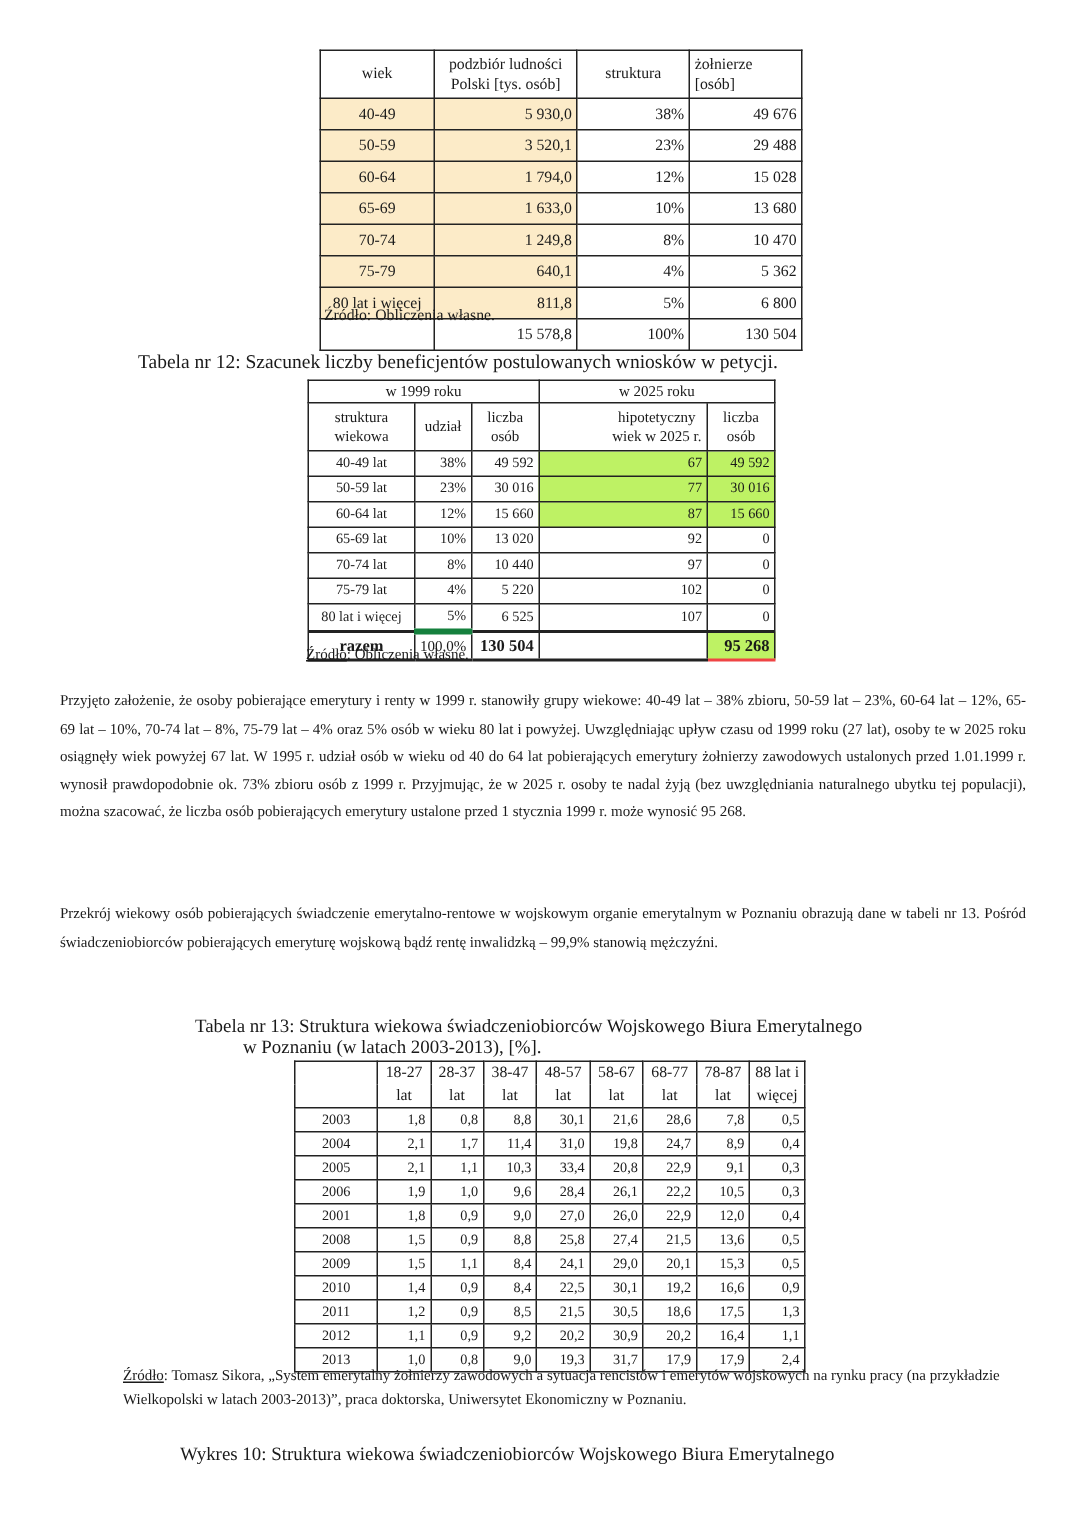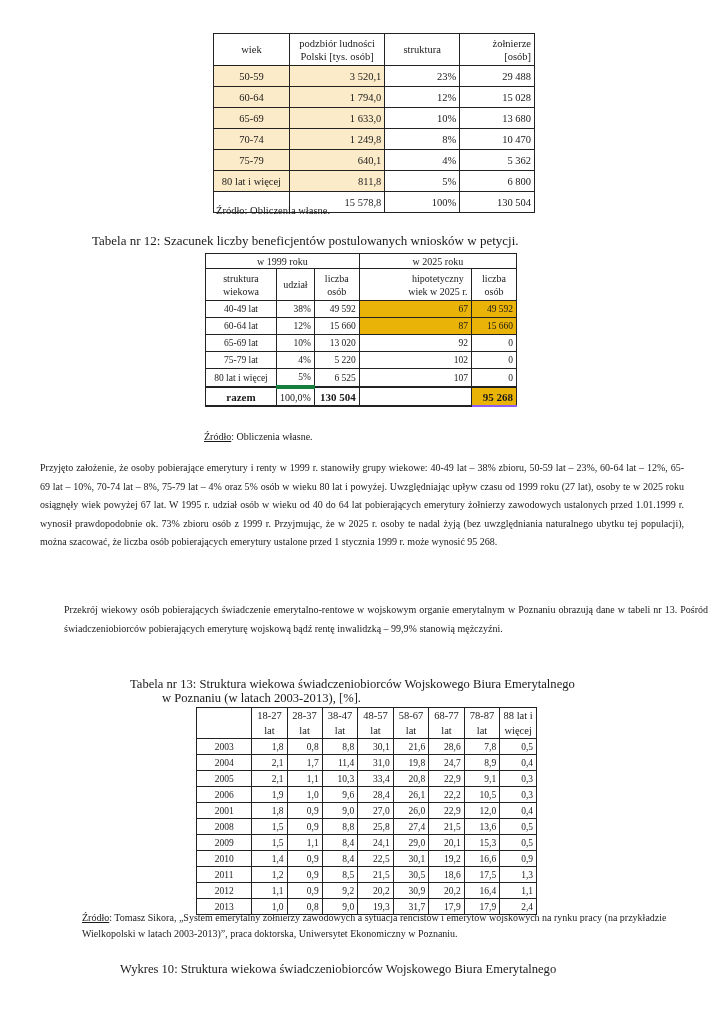--- a/index.html
+++ b/index.html
@@ -22,47 +22,53 @@
   .t12 td { height: 16px; }
   .t12 .h1 td { height: 14px; text-align: center; font-size: 10px; }
   .t12 .h2 td { height: 31px; text-align: center; line-height: 13px; font-size: 10px; }
   .t12 .a { width: 76px; text-align: center; }
   .t12 .b { width: 30px; text-align: right; }
   .t12 .c { width: 44px; text-align: right; }
   .t12 .d { width: 64px; text-align: right; padding-left: 48px; }
   .t12 .e { width: 44px; text-align: right; }
   .t12 .tot td { font-weight: bold; font-size: 11px; height: 16px; }
   .t12 .tot td.b { font-weight: normal; font-size: 10px; }
-  .blu { background: #eab308; }
+  .blu { background: #bef264; }
   .src12 { left: 204px; top: 431px; font-size: 10px; }
   .u { text-decoration: underline; }
   .para { left: 40px; width: 644px; font-size: 10px; line-height: 18.6px; text-align: justify; }
   .p1 { top: 459px; }
-  .p2 { top: 601px; margin-left: 24px; }
+  .p2 { top: 601px; }
   .cap13a { left: 130px; top: 677px; font-size: 12.6px; }
   .cap13b { left: 162px; top: 691px; font-size: 12.6px; }
   .t13 { left: 196px; top: 707px; width: 341px; font-size: 9.5px; padding-left: 32px; }
   .t13 td { height: 15px; text-align: right; }
   .t13 .hd td { height: 15px; text-align: center; font-size: 10.5px; border-bottom: none; border-top: 1px solid #222; }
   .t13 .hd2 td { height: 15px; text-align: center; font-size: 10.5px; border-top: none; }
   .t13 td.yr { text-align: center; width: 52px; }
   .t13 td.v { width: 30px; }
   .src13 { left: 82px; top: 910px; width: 612px; font-size: 10px; line-height: 16px; }
   .cap10 { left: 120px; top: 962px; font-size: 12.6px; }
 </style>
 </head>
 <body>
 
 <table class="abs t1">
   <tbody>
       <tr class="hdr">
     <td class="c0"><span>wiek</span></td>
     <td class="c1" style="text-align:center"><span>podzbiór ludności</span><br><span>Polski [tys. osób]</span></td>
     <td class="c2" style="text-align:center"><span>struktura</span></td>
-    <td class="c3" style="text-align:right"><span>żołnierze</span><br><span>[osób]</span></td>
+    <td class="c3" style="text-align:left"><span>żołnierze</span><br><span>[osób]</span></td>
+  </tr>
+  <tr>
+    <td class="c0 yel">40-49</td>
+    <td class="c1 yel">5 930,0</td>
+    <td class="c2">38%</td>
+    <td class="c3">49 676</td>
   </tr>
   <tr>
     <td class="c0 yel">50-59</td>
     <td class="c1 yel">3 520,1</td>
     <td class="c2">23%</td>
     <td class="c3">29 488</td>
   </tr>
   <tr>
     <td class="c0 yel">60-64</td>
     <td class="c1 yel">1 794,0</td>
@@ -118,53 +124,67 @@
     <td class="e" style="text-align:center">liczba osób</td>
   </tr>
   <tr>
     <td class="a">40-49 lat</td>
     <td class="b">38%</td>
     <td class="c">49 592</td>
     <td class="d blu">67</td>
     <td class="e blu">49 592</td>
   </tr>
   <tr>
+    <td class="a">50-59 lat</td>
+    <td class="b">23%</td>
+    <td class="c">30 016</td>
+    <td class="d blu">77</td>
+    <td class="e blu">30 016</td>
+  </tr>
+  <tr>
     <td class="a">60-64 lat</td>
     <td class="b">12%</td>
     <td class="c">15 660</td>
     <td class="d blu">87</td>
     <td class="e blu">15 660</td>
   </tr>
   <tr>
     <td class="a">65-69 lat</td>
     <td class="b">10%</td>
     <td class="c">13 020</td>
     <td class="d">92</td>
     <td class="e">0</td>
   </tr>
   <tr>
+    <td class="a">70-74 lat</td>
+    <td class="b">8%</td>
+    <td class="c">10 440</td>
+    <td class="d">97</td>
+    <td class="e">0</td>
+  </tr>
+  <tr>
     <td class="a">75-79 lat</td>
     <td class="b">4%</td>
     <td class="c">5 220</td>
     <td class="d">102</td>
     <td class="e">0</td>
   </tr>
   <tr>
     <td class="a">80 lat i więcej</td>
     <td class="b">5%</td>
     <td class="c">6 525</td>
     <td class="d">107</td>
     <td class="e">0</td>
   </tr>
   <tr class="tot">
     <td class="a" style="border-top:2px solid #222;border-bottom:2px solid #222">razem</td>
     <td class="b" style="border-top:4px solid #15803d;border-bottom:2px solid #222">100,0%</td>
     <td class="c" style="border-top:2px solid #222;border-bottom:2px solid #222">130 504</td>
     <td class="d" style="border-top:2px solid #222;border-bottom:2px solid #222"></td>
-    <td class="e blu" style="border-top:2px solid #222;border-bottom:2px solid #8b5cf6">95 268</td>
+    <td class="e blu" style="border-top:2px solid #222;border-bottom:2px solid #ef4444">95 268</td>
   </tr>
 </tbody>
   </table>
 <div class="abs src12"><span class="u">Źródło</span><span>: Obliczenia własne.</span></div>
 
 <div class="abs para p1">Przyjęto założenie, że osoby pobierające emerytury i renty w 1999 r. stanowiły grupy wiekowe: 40-49 lat – 38% zbioru, 50-59 lat – 23%, 60-64 lat – 12%, 65-69 lat – 10%, 70-74 lat – 8%, 75-79 lat – 4% oraz 5% osób w wieku 80 lat i powyżej. Uwzględniając upływ czasu od 1999 roku (27 lat), osoby te w 2025 roku osiągnęły wiek powyżej 67 lat. W 1995 r. udział osób w wieku od 40 do 64 lat pobierających emerytury żołnierzy zawodowych ustalonych przed 1.01.1999 r. wynosił prawdopodobnie ok. 73% zbioru osób z 1999 r. Przyjmując, że w 2025 r. osoby te nadal żyją (bez uwzględniania naturalnego ubytku tej populacji), można szacować, że liczba osób pobierających emerytury ustalone przed 1 stycznia 1999 r. może wynosić 95 268.</div>
 <div class="abs para p2">Przekrój wiekowy osób pobierających świadczenie emerytalno-rentowe w wojskowym organie emerytalnym w Poznaniu obrazują dane w tabeli nr 13. Pośród świadczeniobiorców pobierających emeryturę wojskową bądź rentę inwalidzką – 99,9% stanowią mężczyźni.</div>
 
 <div class="abs cap13a">Tabela nr 13: Struktura wiekowa świadczeniobiorców Wojskowego Biura Emerytalnego</div>
 <div class="abs cap13b">w Poznaniu (w latach 2003-2013), [%].</div>

